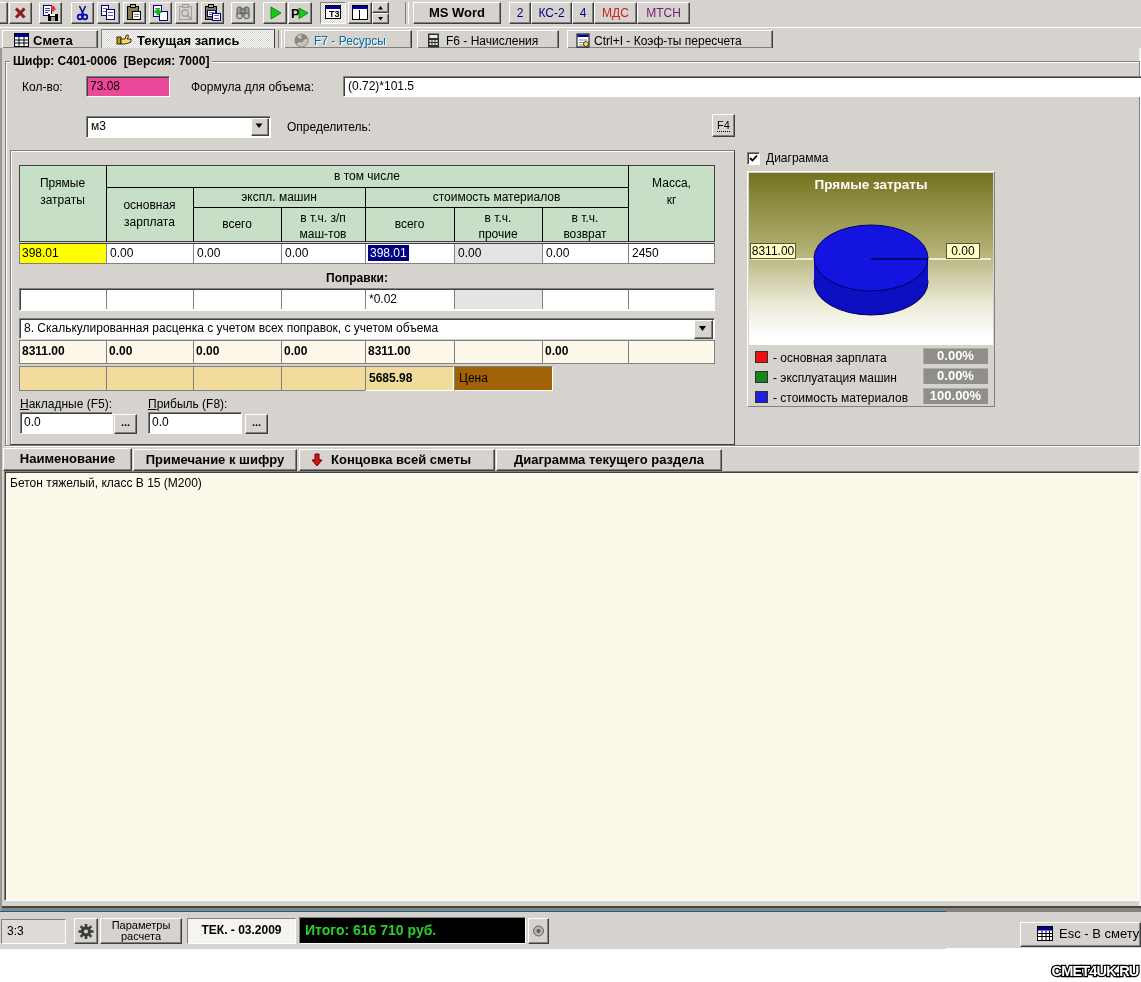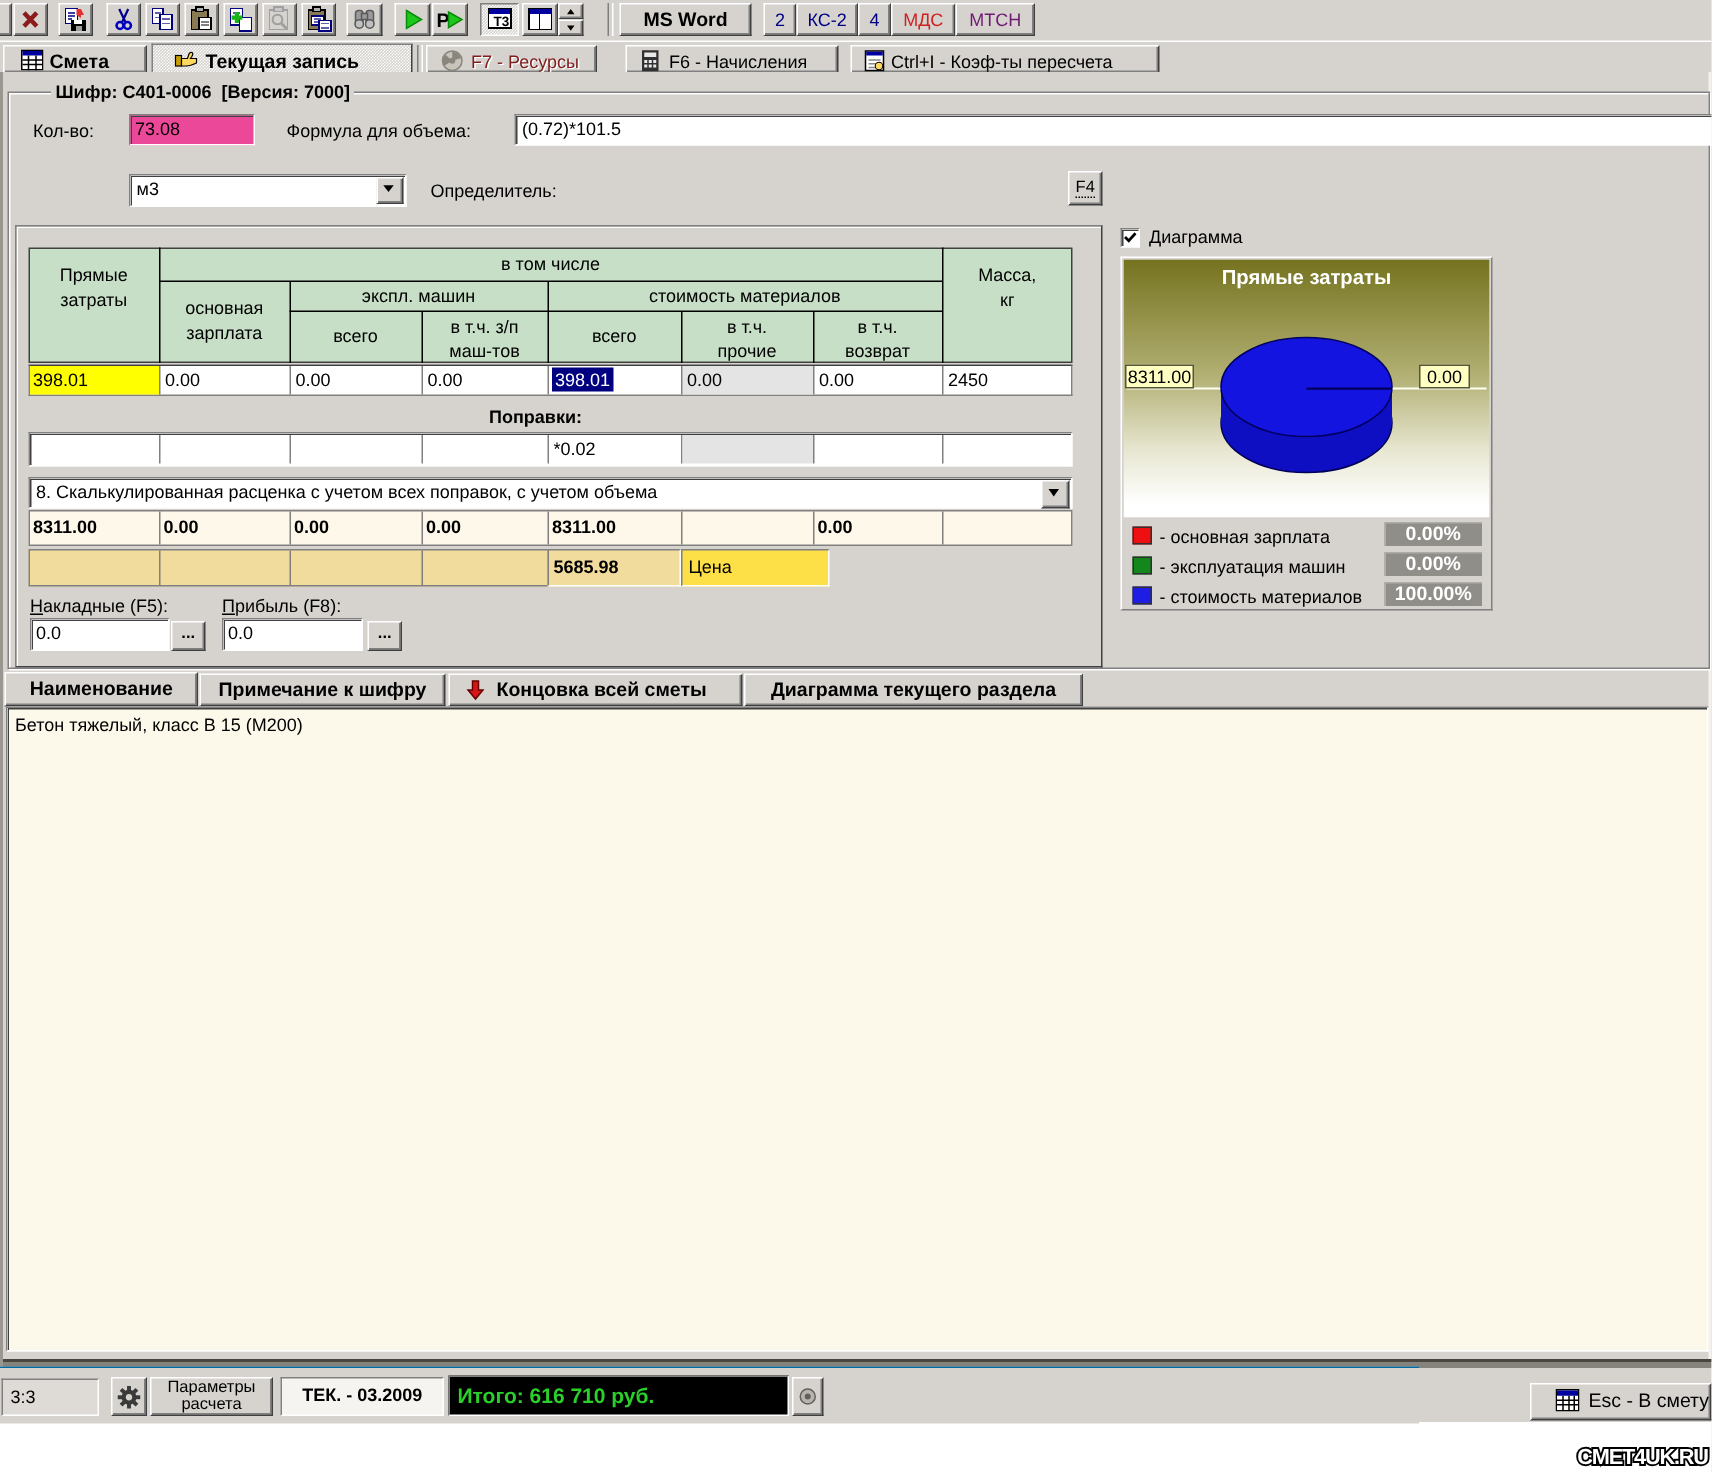--- a/index.html
+++ b/index.html
@@ -1,21 +1,21 @@
 <!DOCTYPE html>
 <html><head><meta charset="utf-8">
 <style>
 html,body{margin:0;padding:0;background:#fff;}
 body{width:1141px;height:982px;position:relative;overflow:hidden;
  font-family:"Liberation Sans",sans-serif;font-size:11px;color:#000;}
 .abs{position:absolute;}
 .w{position:absolute;left:0;top:0;width:1141px;height:948px;background:#d6d3ce;}
 .raised{background:#d6d3ce;border:1px solid;border-color:#ffffff #404040 #404040 #ffffff;box-shadow:inset -1px -1px 0 #808080;}
 .sunken{background:#fff;border:1px solid;border-color:#808080 #ffffff #ffffff #808080;box-shadow:inset 1px 1px 0 #404040;}
-.sunkenl{background:#fde047;border:1px solid;border-color:#808080 #ffffff #ffffff #808080;}
+.sunkenl{background:#a16207;border:1px solid;border-color:#808080 #ffffff #ffffff #808080;}
 .b{font-weight:bold;}
 .tb-btn{position:absolute;top:2px;height:22px;box-sizing:border-box;}
 .tab1{position:absolute;top:2px;height:19px;box-sizing:border-box;background:#d6d3ce;border:1px solid;border-color:#ffffff #404040 #404040 #ffffff;box-shadow:inset -1px -1px 0 #808080;}
 .cell{position:absolute;box-sizing:border-box;overflow:hidden;white-space:nowrap;}
 svg{display:block;}
 </style></head>
 <body>
 <div class="w" id="win">
 
  <div class="abs" id="toolbar" style="left:0;top:0;width:1141px;height:27px;background:#d6d3ce;">
@@ -147,21 +147,21 @@
    <span style="position:absolute;left:30px;top:2px;">Смета</span>
   </div>
   <div class="tab1" style="left:101px;top:1px;height:20px;width:174px;font-weight:bold;font-size:13px;border-color:#808080 #404040 #404040 #808080;box-shadow:none;background-color:#d6d3ce;background-image:linear-gradient(45deg,#fff 25%,transparent 25%,transparent 75%,#fff 75%),linear-gradient(45deg,#fff 25%,transparent 25%,transparent 75%,#fff 75%);background-size:2px 2px;background-position:0 0,1px 1px;">
    <svg style="position:absolute;left:14px;top:4px;" width="16" height="12" viewBox="0 0 16 12">
           <rect x="1" y="3" width="4" height="7" fill="#c8a000" stroke="#000" stroke-width="0.8"></rect>
           <path d="M5 5 h4 l1-3 q0.6-1.5 2 -1 q1 0.8 0 2.5 L11 5 h4 v3 q-4 2 -7 2 h-3 Z" fill="#ffd860" stroke="#000" stroke-width="0.8"></path>
         </svg>
    <span style="position:absolute;left:35px;top:3px;">Текущая запись</span>
   </div>
   <div class="abs" style="left:278px;top:2px;width:2px;height:19px;border-left:1px solid #808080;border-right:1px solid #fff;"></div>
-  <div class="tab1" style="left:284px;width:114px;color:#7f1d1d;font-size:12px;">
+  <div class="tab1" style="left:284px;width:128px;color:#0369a1;font-size:12px;">
    <svg style="position:absolute;left:9px;top:2px;" width="15" height="15" viewBox="0 0 15 15">
           <circle cx="7.5" cy="7.5" r="6.5" fill="#c8c4bc" stroke="#8a867e"></circle>
           <circle cx="7.5" cy="7.5" r="2" fill="#8a867e"></circle>
           <path d="M7.5 1.5 A6 6 0 0 1 13.2 5.8 L7.5 7.5 Z M2 11 A6 6 0 0 1 3 3.5 L7.5 7.5 Z" fill="#8a867e"></path>
         </svg>
    <span style="position:absolute;left:29px;top:3px;text-shadow:1px 1px 0 #fff;">F7 - Ресурсы</span>
   </div>
   <div class="tab1" style="left:417px;width:142px;font-size:12px;">
    <svg style="position:absolute;left:9px;top:2px;" width="13" height="15" viewBox="0 0 13 15">
           <rect x="1" y="0.5" width="11" height="14" fill="#303030"></rect>
@@ -184,21 +184,21 @@
           <path d="M3 7 h8 M3 9.5 h8 M3 12 h8" stroke="#888"></path>
           <circle cx="10" cy="11" r="2.5" fill="#ffd860" stroke="#000" stroke-width="0.7"></circle>
         </svg>
    <span style="position:absolute;left:26px;top:3px;">Ctrl+I - Коэф-ты пересчета</span>
   </div>
  </div>
 
  <div class="abs" id="content" style="left:0;top:48px;width:1141px;height:863px;background:#d6d3ce;border-left:2px solid #9a9690;border-right:2px solid #f4f2ee;box-sizing:border-box;">
 
   <div class="abs" style="left:3px;top:13px;width:1133px;height:383px;border:1px solid #808080;box-shadow:inset 1px 1px 0 #fff, 1px 1px 0 #fff;"></div>
-  <div class="abs b" style="left:8px;top:6px;background:#d6d3ce;padding:0 3px;font-size:12px;margin-left:24px;">Шифр: С401-0006&nbsp; [Версия: 7000]</div>
+  <div class="abs b" style="left:8px;top:6px;background:#d6d3ce;padding:0 3px;font-size:12px;">Шифр: С401-0006&nbsp; [Версия: 7000]</div>
 
   <div class="abs" style="left:20px;top:32px;font-size:12px;">Кол-во:</div>
   <div class="abs sunken" style="left:84px;top:28px;width:84px;height:21px;background:#ec4899;box-sizing:border-box;font-size:12px;line-height:18px;padding-left:3px;">73.08</div>
   <div class="abs" style="left:189px;top:32px;font-size:12px;">Формула для объема:</div>
   <div class="abs sunken" style="left:341px;top:28px;width:800px;height:21px;box-sizing:border-box;font-size:12px;line-height:18px;padding-left:4px;">(0.72)*101.5</div>
 
   <div class="abs" style="left:7px;top:84px;font-size:12px;margin-top:44px;">Ед. изм.:</div>
   <div class="abs sunken" style="left:84px;top:68px;width:185px;height:22px;box-sizing:border-box;font-size:12px;line-height:19px;padding-left:4px;">м3
    <div class="abs raised" style="right:1px;top:1px;width:16px;height:16px;">
           <svg width="14" height="14" viewBox="0 0 14 14">

